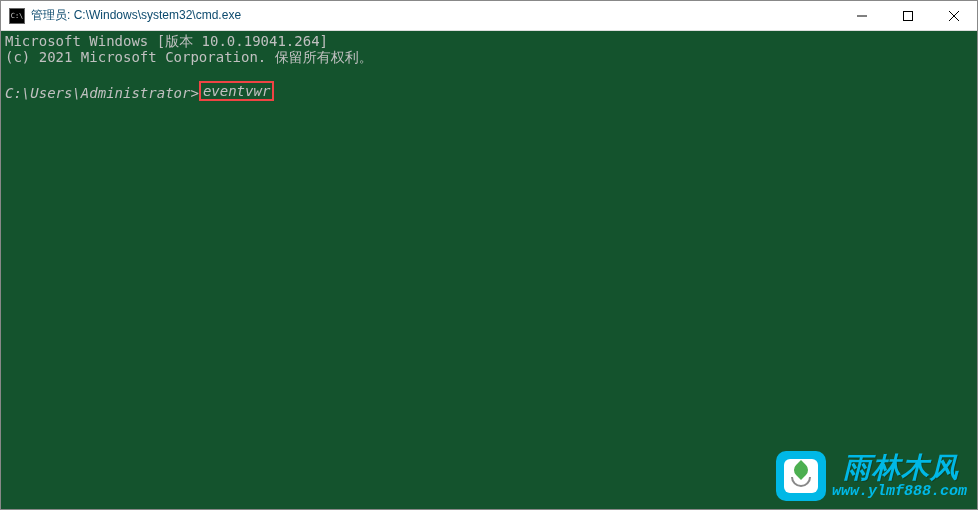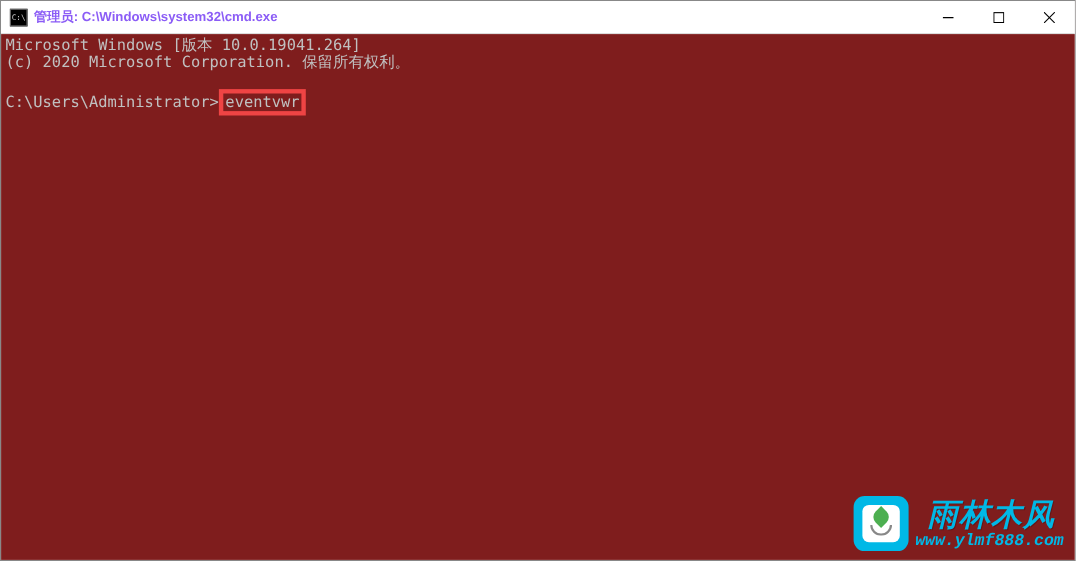--- a/index.html
+++ b/index.html
@@ -44,23 +44,22 @@
       display: flex;
       align-items: center;
       justify-content: center;
       font-size: 7px;
       color: #ccc;
       font-family: monospace;
     }
     
     .titlebar-text {
       font-size: 12px;
-      color: #8b5cf6;
+      color: #0c4a6e;
       flex: 1;
-      font-weight: bold;
     }
     
     .window-controls {
       display: flex;
       height: 100%;
     }
     
     .win-btn {
       width: 46px;
       height: 100%;
@@ -71,41 +70,42 @@
       font-size: 10px;
     }
     
     .win-btn svg {
       width: 10px;
       height: 10px;
     }
     
     .terminal {
       flex: 1;
-      background: #7f1d1d;
+      background: #14532d;
       padding: 2px 4px;
       font-family: "NSimSun", "SimSun", "Consolas", monospace;
       font-size: 14px;
       line-height: 16px;
       color: #c0c0c0;
       overflow: hidden;
       position: relative;
     }
     
     .term-line {
       white-space: pre;
     }
     
     .prompt-line {
       display: flex;
-      align-items: center;
+      align-items: flex-end;
+      font-style: italic;
     }
     
     .highlight-box {
-      border: 4px solid #ef4444;
+      border: 2px solid #ef4444;
       padding: 0 2px;
       display: inline-block;
     }
     
     .watermark {
       position: absolute;
       bottom: 8px;
       right: 10px;
       display: flex;
       align-items: center;
@@ -204,21 +204,21 @@
         <svg viewBox="0 0 10 10">
             <line x1="0" y1="0" x2="10" y2="10" stroke="#000" stroke-width="1"></line>
             <line x1="10" y1="0" x2="0" y2="10" stroke="#000" stroke-width="1"></line>
           </svg>
       </div>
     </div>
   </div>
 
   <div class="terminal">
     <div class="term-line">Microsoft Windows [版本 10.0.19041.264]</div>
-    <div class="term-line">(c) 2020 Microsoft Corporation. 保留所有权利。</div>
+    <div class="term-line">(c) 2021 Microsoft Corporation. 保留所有权利。</div>
     <div class="term-line">&nbsp;</div>
     <div class="prompt-line">
       <span>C:\Users\Administrator&gt;</span>
         <span class="highlight-box"><span>eventvwr</span></span>
     </div>
 
     <div class="watermark">
       <div class="watermark-icon">
         <div class="watermark-icon-inner">
           <div class="leaf"></div>

